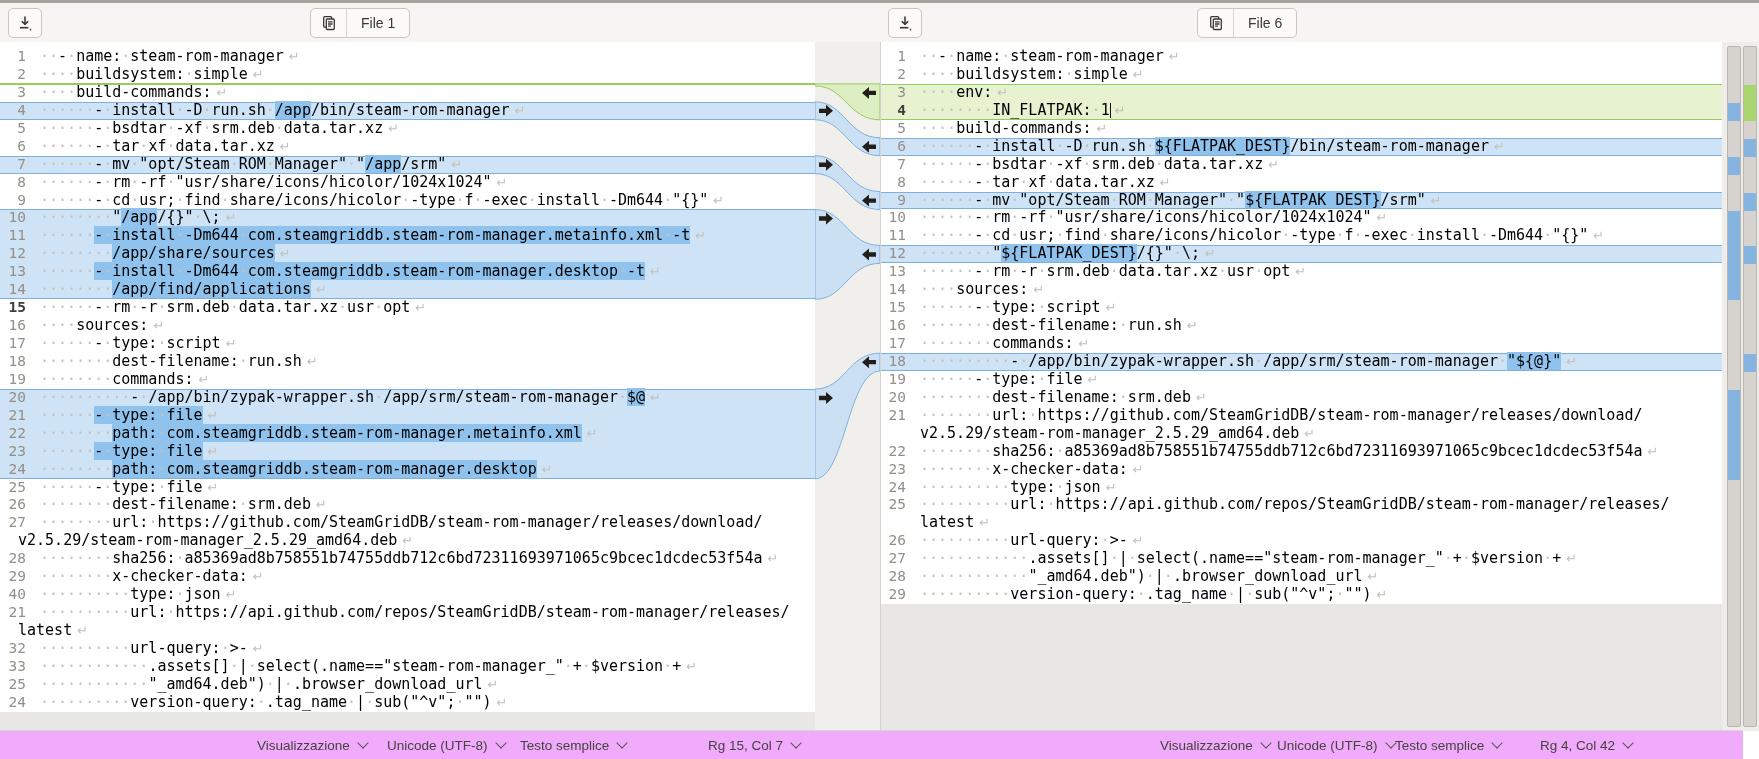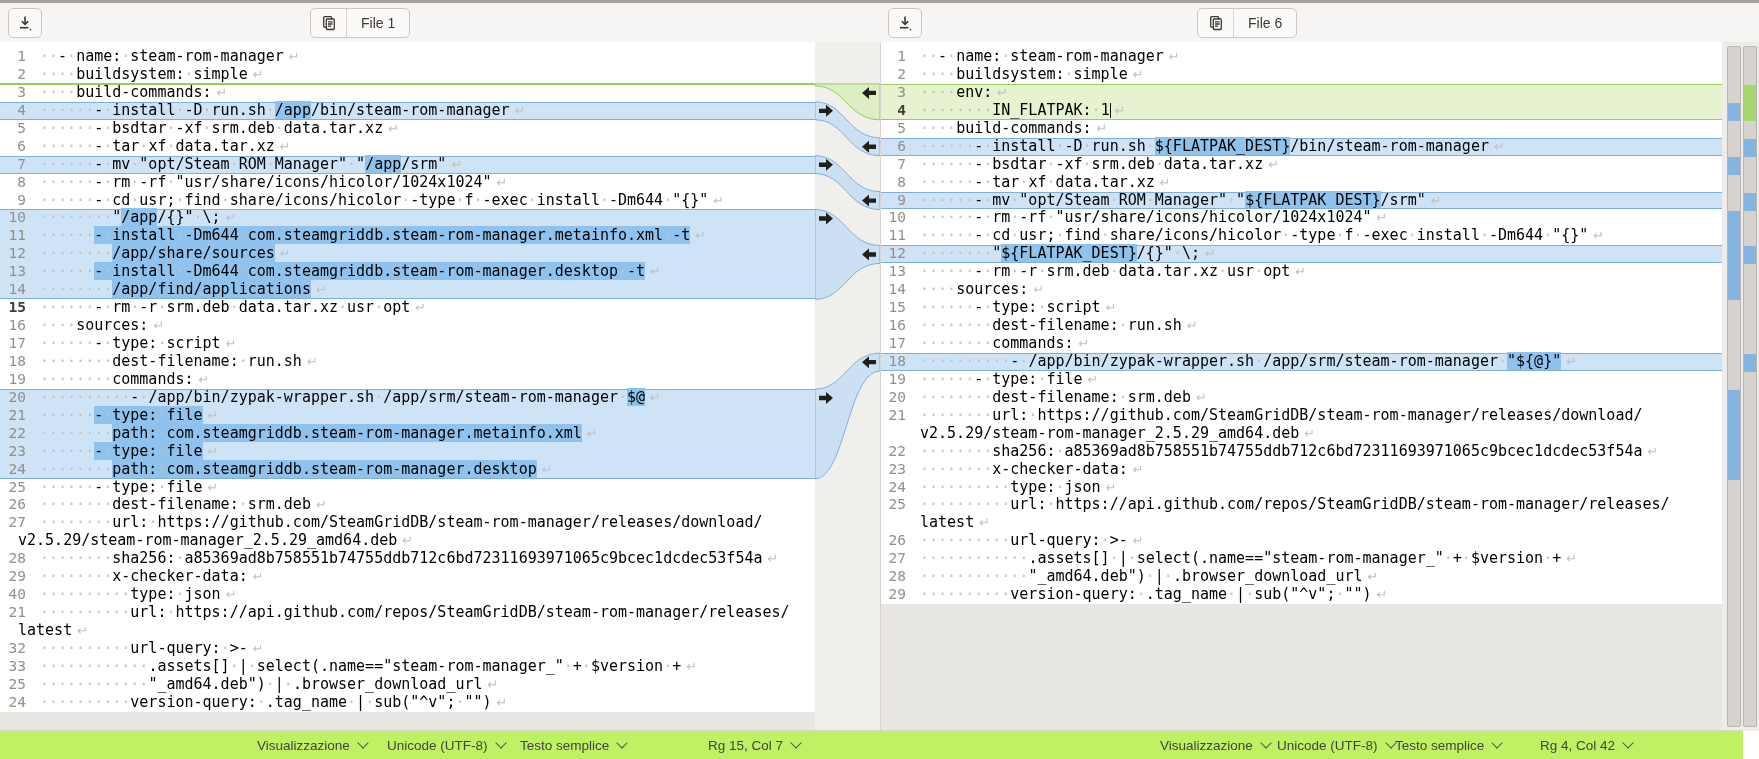--- a/index.html
+++ b/index.html
@@ -37,21 +37,21 @@
   .row.chg.cl::after,.row.ins.cl::after{content:"";position:absolute;left:0;right:0;bottom:0;height:1px;background:var(--bb);}
   .row.chg{--bb:var(--blue-border,#7fb0dd);}
   .row.ins{--bb:var(--green-border,#98cb5e);}
   .gline{position:absolute;left:0;right:0;top:-1px;height:2px;background:var(--green-border,#98cb5e);}
   .ws{color:#c4c0ba;}
   .eol{color:#c4c0ba;font-family:"DejaVu Sans",sans-serif;font-size:13px;padding-left:5px;}
   .tok{background:var(--blue-token,#8fc3ee);}
   .caret{position:absolute;top:1.5px;width:1.5px;height:15px;background:#111;}
   .trough{position:absolute;top:4px;bottom:4px;width:12px;background:#d6d3cf;border:1px solid #b9b5b0;border-radius:2px;}
   .trough .mark{position:absolute;left:0;right:0;}
-  .statusbar{position:absolute;left:0;right:16px;bottom:0;height:28px;background:#bef264;border-top:1px solid #d8d5d1;
+  .statusbar{position:absolute;left:0;right:16px;bottom:0;height:28px;background:#f0abfc;border-top:1px solid #d8d5d1;
              font-size:13.5px;color:#46423d;}
   .stitem{position:absolute;top:0;height:28px;display:flex;align-items:center;white-space:nowrap;cursor:default;}
   .chev{display:inline-block;width:7px;height:7px;border-right:1.5px solid #5a564f;border-bottom:1.5px solid #5a564f;
         transform:rotate(45deg);margin-left:9px;margin-top:-4px;}
   svg{display:block;}
 </style>
 </head>
 <body>
 
 <div class="app">

